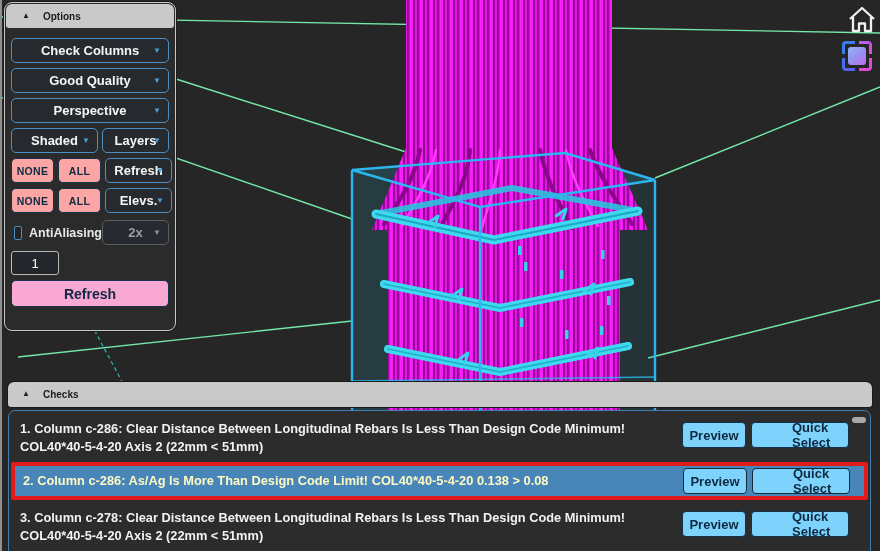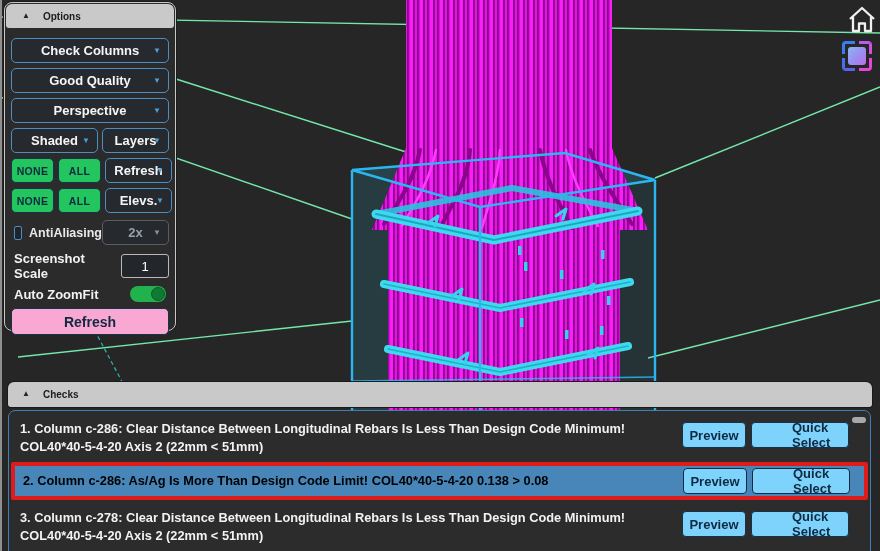--- a/index.html
+++ b/index.html
@@ -43,21 +43,21 @@
   .dd{
     position:relative;height:25px;background:#26292e;border:1px solid #4a8fc4;border-radius:5px;
     display:flex;align-items:center;justify-content:center;
     color:#f5f5f5;font-weight:bold;font-size:13px;flex:1 1 auto;box-sizing:border-box;
   }
   .dd .caret{position:absolute;right:7px;top:50%;transform:translateY(-52%);font-size:8px;color:#4a9fd4;}
   .dd.small{flex:0 0 67px;}
   .dd.disabled{border-color:#5a5e63;color:#9aa0a6;}
   .dd.disabled .caret{color:#8a8f94;}
   .btn-sm{
-    width:43px;height:25px;background:#22c55e;border:1px solid #16334c;border-radius:5px;
+    width:43px;height:25px;background:#fca5a5;border:1px solid #16334c;border-radius:5px;
     color:#0e2940;font-weight:bold;font-size:10.5px;letter-spacing:.3px;
     display:flex;align-items:center;justify-content:center;box-sizing:border-box;flex:0 0 43px;
   }
   .aa-row{display:flex;align-items:center;margin:7px 0 6px 0;}
   .checkbox{width:14px;height:14px;background:#202428;border:1px solid #4a8fc4;border-radius:2px;margin:0 7px 0 3px;box-sizing:border-box;}
   .aa-label{color:#e8e8e8;font-size:12.5px;font-weight:600;flex:1;}
   .scale-row{display:flex;align-items:center;margin:6px 0 5px 0;}
   .scale-label{color:#f2f2f2;font-size:13px;font-weight:bold;flex:1;padding-left:3px;}
   .scale-input{
     width:42px;height:20px;background:#23272b;border:1px solid #b9b9b9;border-radius:3px;
@@ -92,21 +92,21 @@
     position:absolute;height:26px;background:#7dd3fc;border:1px solid #15324a;border-radius:4px;
     color:#0e2940;font-weight:bold;font-size:13px;
     display:flex;align-items:center;justify-content:center;box-sizing:border-box;
   }
   .btn-preview{right:121px;width:64px;top:6px;}
   .btn-qs{right:18px;width:98px;top:6px;padding-left:40px;}
   .sel-wrap{
     margin:4px 2px 5px 2px;border:4px solid #e01b1b;border-radius:2px;
     background:#4886ba;height:30px;position:relative;
   }
-  .sel-wrap .check-text{color:#000000;padding-top:6px;font-weight:600;}
+  .sel-wrap .check-text{color:#fef9c3;padding-top:6px;font-weight:600;}
   .sel-wrap .row-btn{top:2px;border-color:#122b40;}
   .sel-wrap .btn-preview{right:117px;}
   .sel-wrap .btn-qs{right:14px;}
   .vscroll-thumb{position:absolute;right:4px;top:6px;width:14px;height:6px;border-radius:3px;background:#a8a8a8;}
   .hscroll-thumb{position:absolute;left:2px;bottom:0;width:430px;height:3px;border-radius:2px;background:#b5b5b5;}
 </style>
 </head>
 <body>
 
 <svg id="scene" width="880" height="551">
@@ -258,28 +258,21 @@
     </div>
     <div class="aa-row">
       <span class="checkbox"></span>
       <span class="aa-label">AntiAliasing</span>
       <div class="dd small disabled">
         <span>2x</span>
         <span class="caret">▼</span>
       </div>
     </div>
     <div class="scale-row">
-      <span class="scale-label">Screenshot Scale</span>
       <input class="scale-input" value="1" style="">
-    </div>
-    <div class="zoomfit-row">
-      <span class="scale-label">Auto ZoomFit</span>
-      <span class="toggle">
-          <span class="knob"></span>
-        </span>
     </div>
     <div class="refresh-btn">Refresh</div>
   </div>
 </div>
 
 <div class="checks-header">
   <span class="collapse-arrow">▲</span>
   <span class="panel-hdr-text">Checks</span>
 </div>
 

